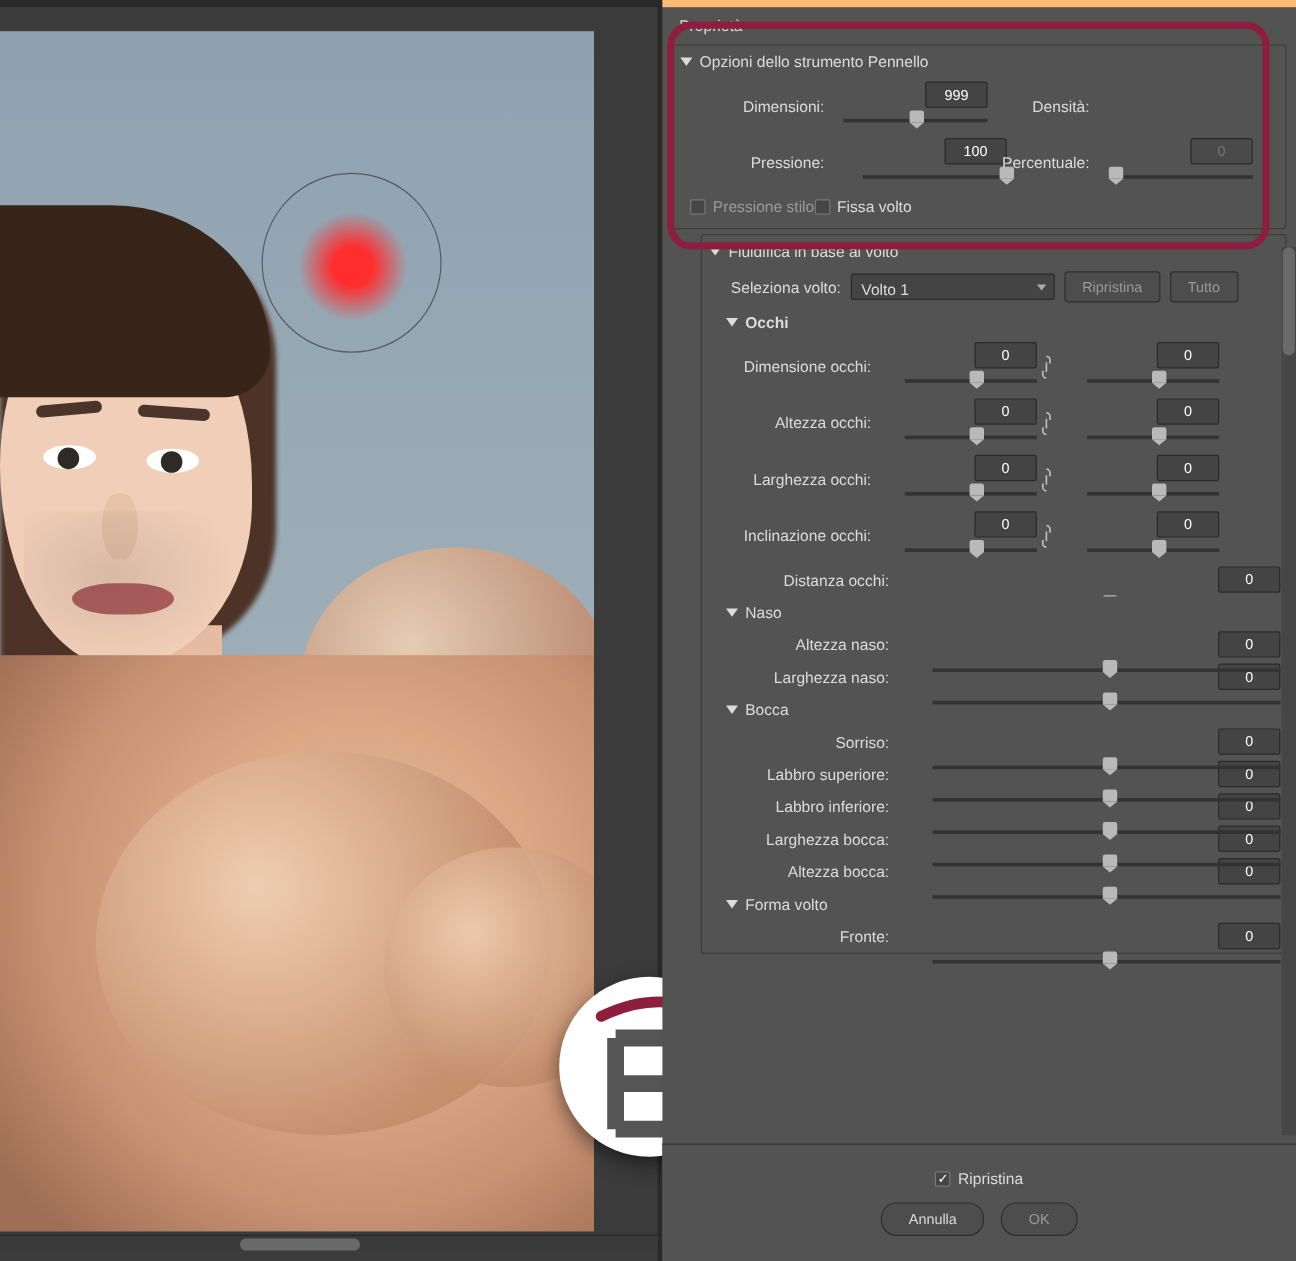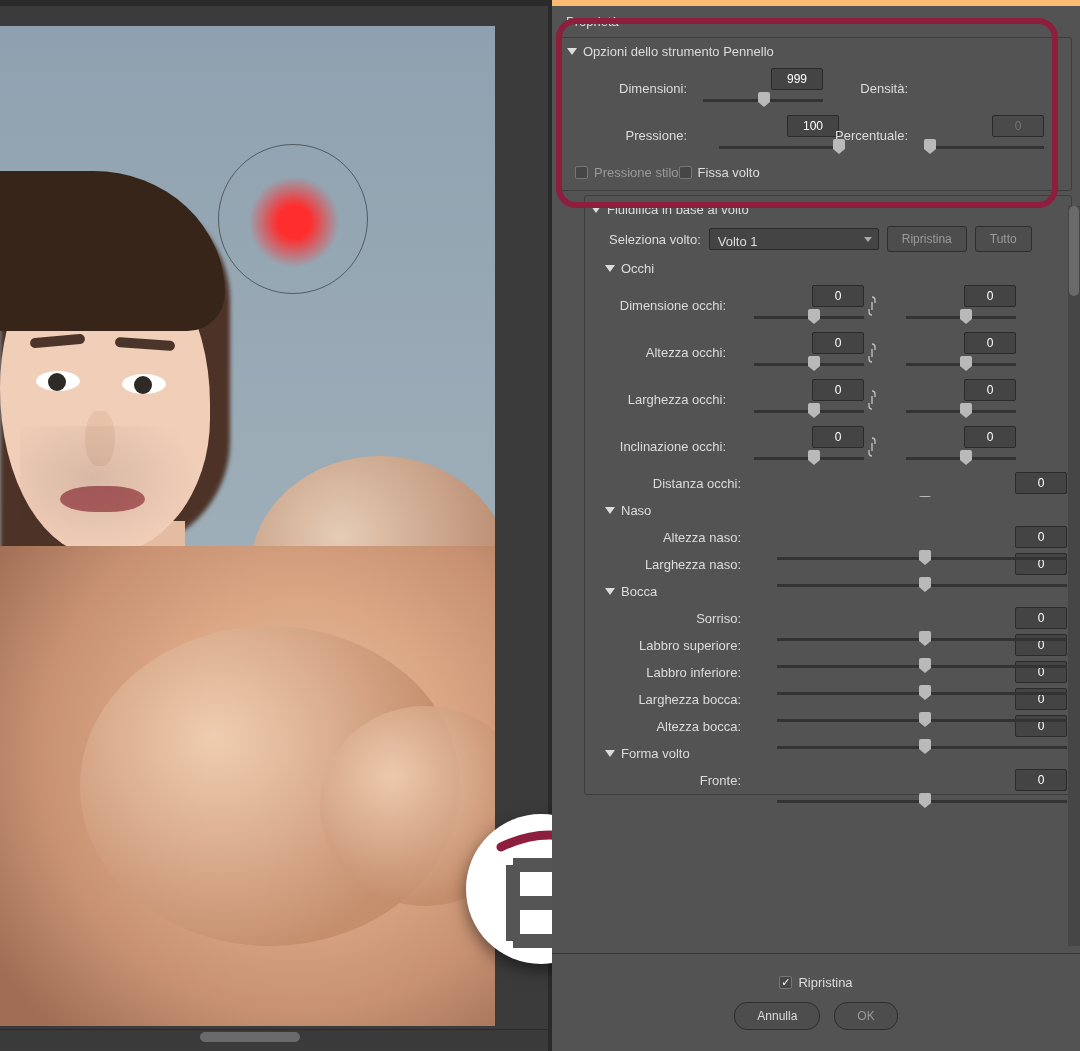--- a/index.html
+++ b/index.html
@@ -206,21 +206,21 @@
 
       <div class="row" style="gap:8px;padding-left:24px;">
         <span>Seleziona volto:</span>
         <div class="sel">
           <span>Volto 1</span>
         </div>
         <span class="btn disabled">Ripristina</span>
         <span class="btn disabled">Tutto</span>
       </div>
 
-      <div class="section-header" style="padding-left:20px;">
+      <div class="section-header" style="padding-left:20px;font-weight:bold;">
         <span class="triangle"></span>
         <span>Occhi</span>
       </div>
 
       <div class="form-rows">
         <div class="eye-group">
           <span class="label wide">Dimensione occhi:</span>
           <div class="col">
             <input class="num-input" value="0" style="">
             <div class="slider-wrap">

